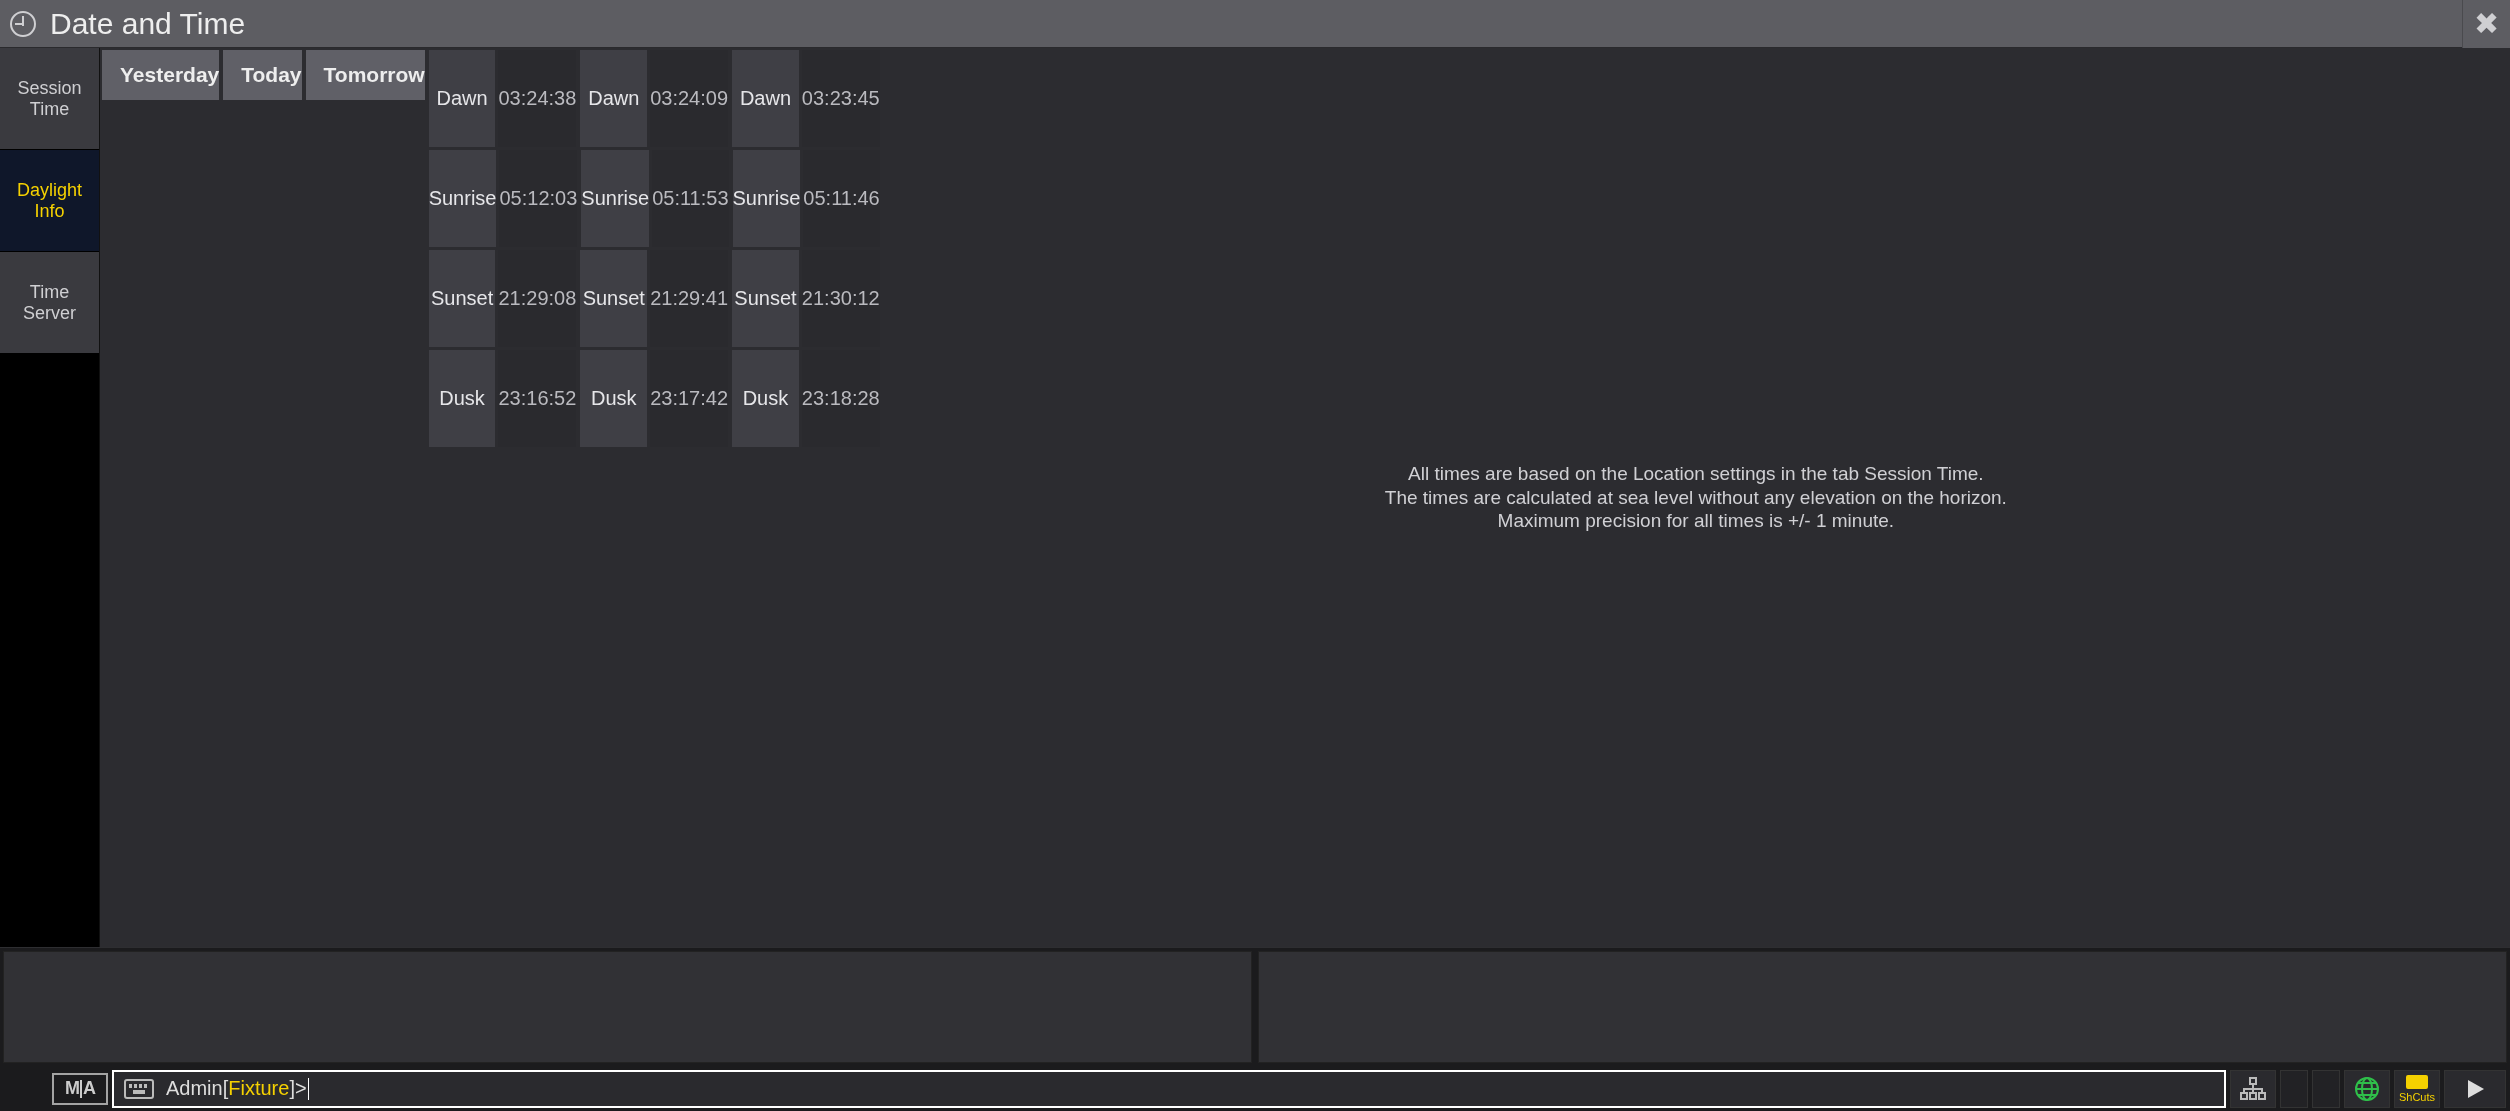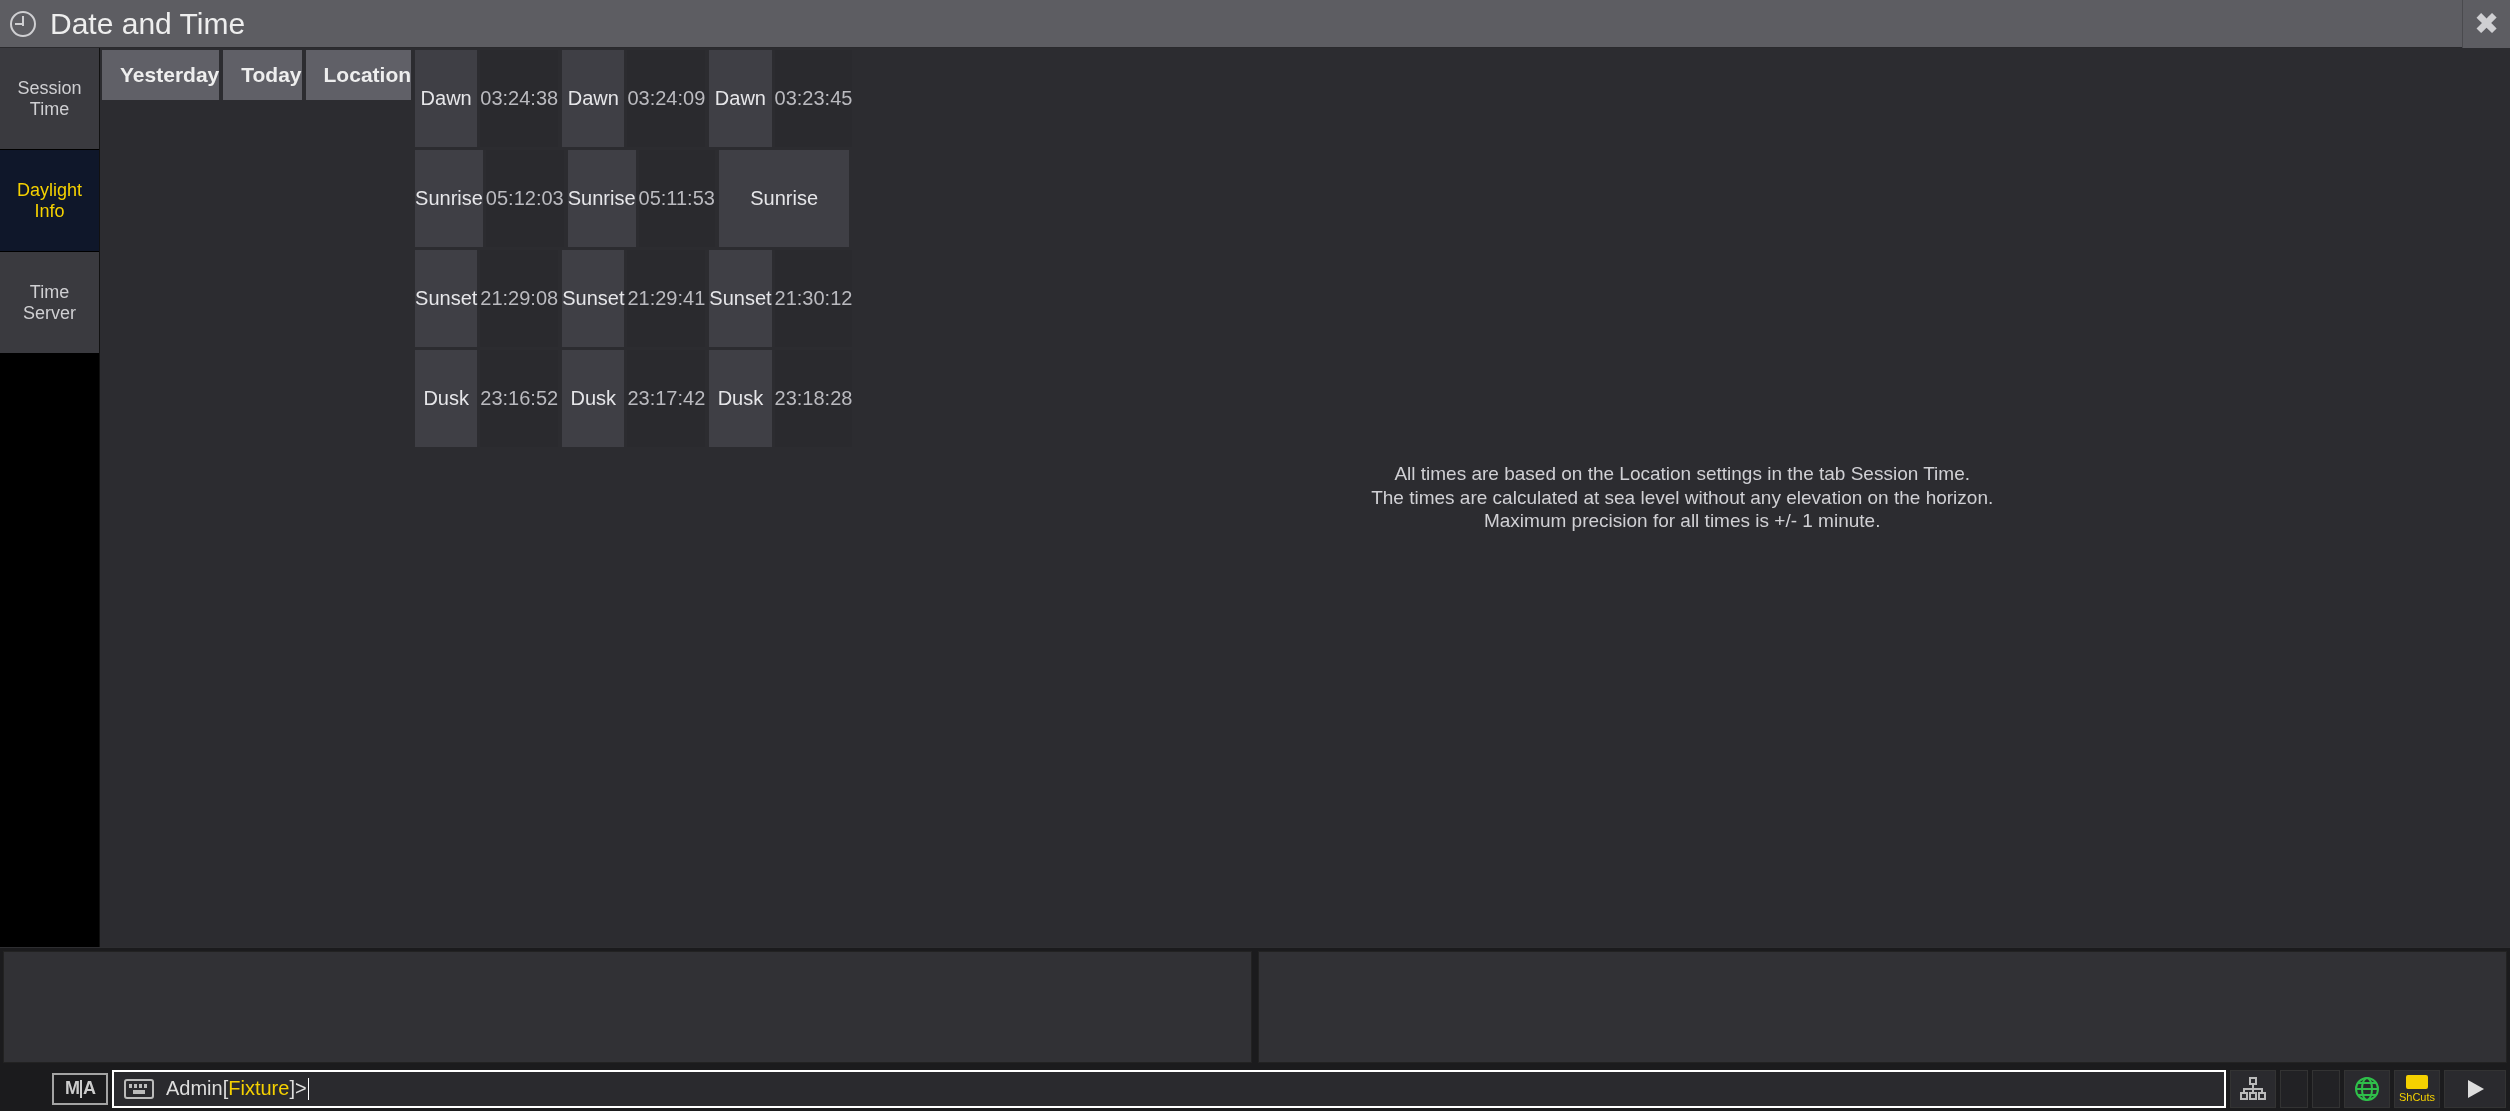--- a/index.html
+++ b/index.html
@@ -306,21 +306,21 @@
         <span style="white-space:pre-line">Time
 Server</span>
       </div>
     </div>
 
     <div class="main">
 
       <div class="day-headers">
         <div class="day-header">Yesterday</div>
         <div class="day-header">Today</div>
-        <div class="day-header">Location</div>
+        <div class="day-header">Tomorrow</div>
       </div>
 
       <div class="rows">
 
         <div class="row">
           <div class="col">
             <div class="label-cell">Dawn</div>
             <div class="value-cell">03:24:38</div>
           </div>
           <div class="col">
@@ -337,20 +337,21 @@
           <div class="col">
             <div class="label-cell">Sunrise</div>
             <div class="value-cell">05:12:03</div>
           </div>
           <div class="col">
             <div class="label-cell">Sunrise</div>
             <div class="value-cell">05:11:53</div>
           </div>
           <div class="col">
             <div class="label-cell">Sunrise</div>
+            <div class="value-cell">05:11:46</div>
           </div>
         </div>
 
         <div class="row">
           <div class="col">
             <div class="label-cell">Sunset</div>
             <div class="value-cell">21:29:08</div>
           </div>
           <div class="col">
             <div class="label-cell">Sunset</div>

